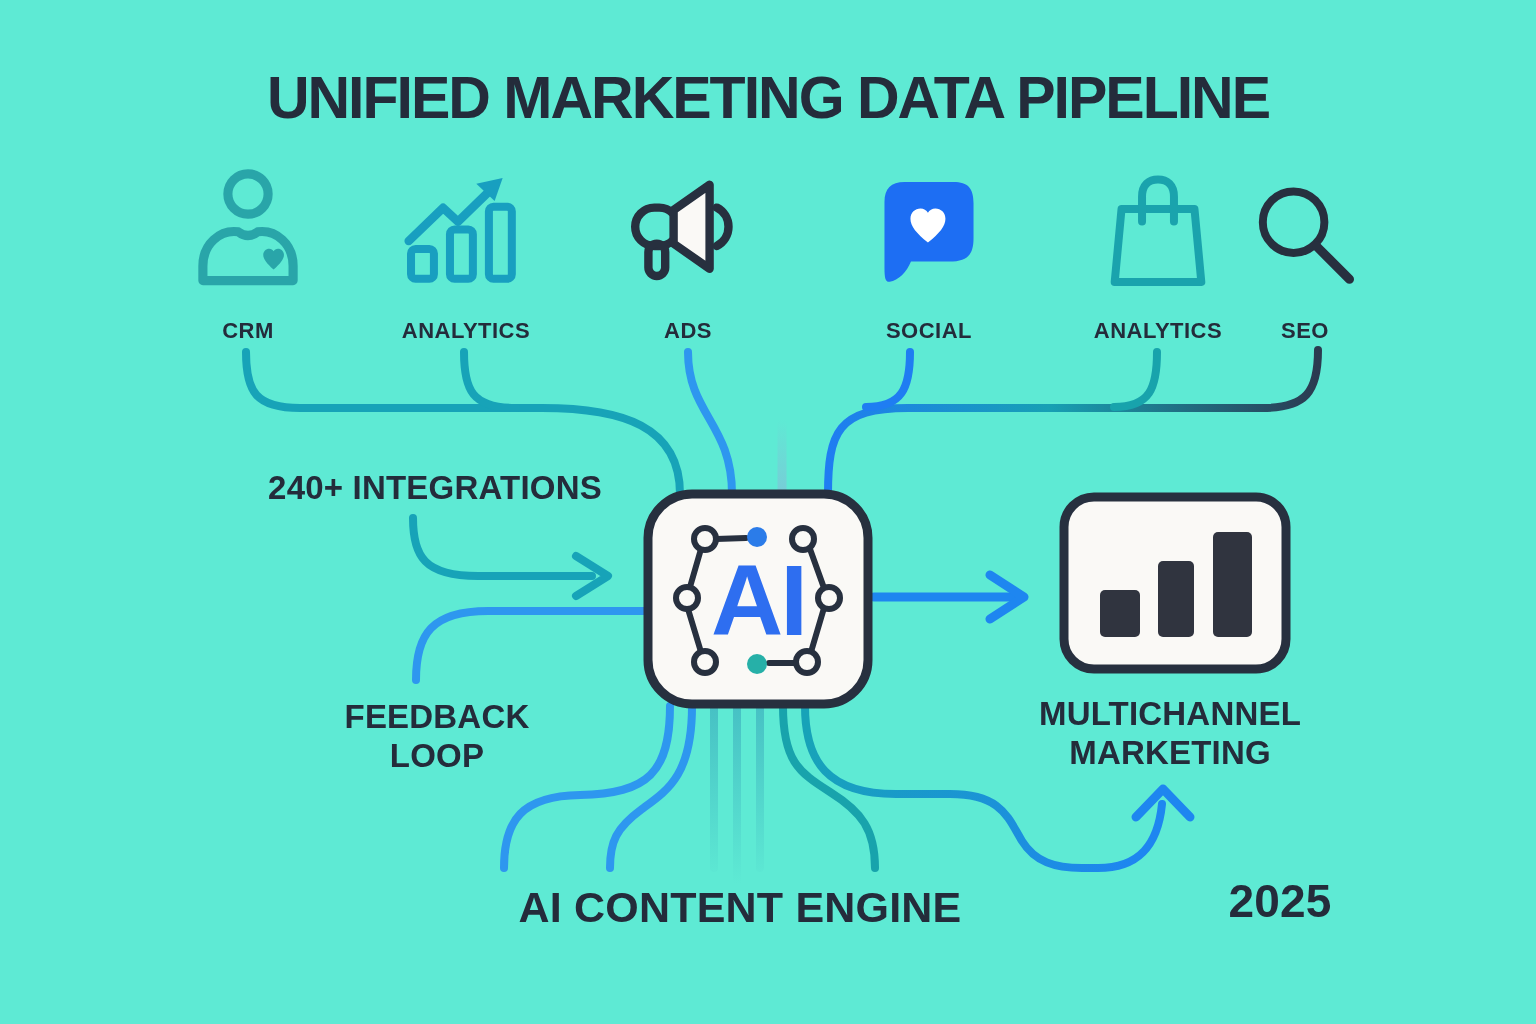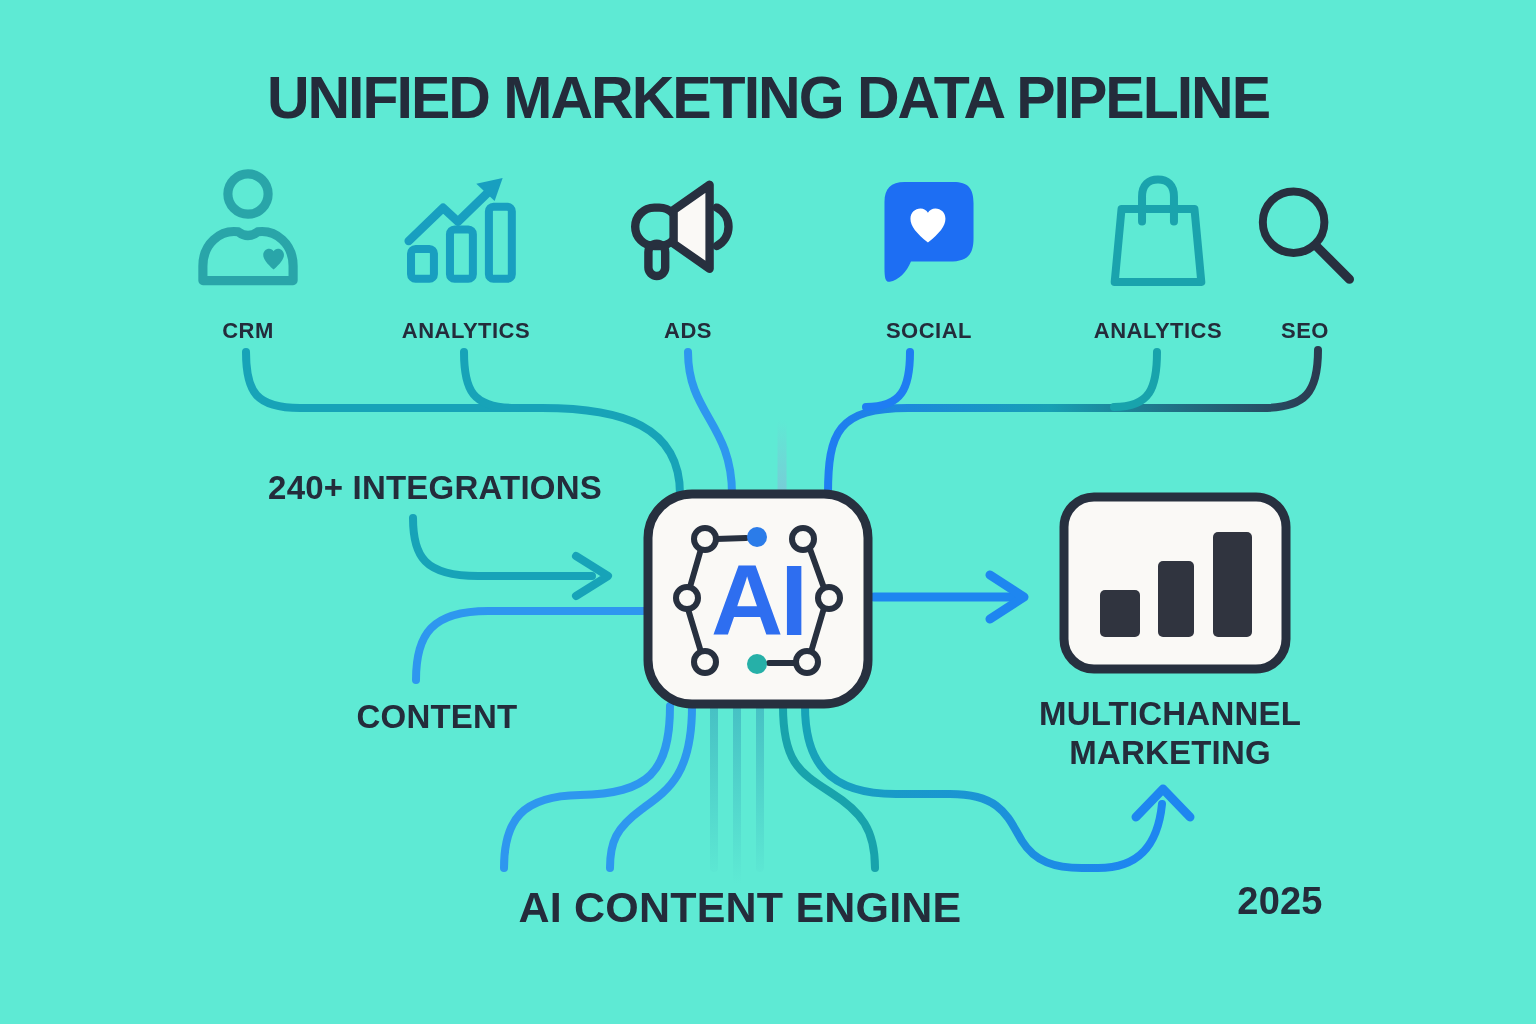--- a/index.html
+++ b/index.html
@@ -18,21 +18,21 @@
     position:absolute;bottom:0;left:0;width:100%;text-align:center;
     font-size:22px;font-weight:800;letter-spacing:.5px;color:#242c3b;margin-top:8px;
   }
   .source{position:absolute;top:158px;height:186px;width:240px;}
   .source .icon{position:absolute;bottom:50px;left:50%;transform:translateX(-50%);}
   .note{
     position:absolute;text-align:center;font-weight:800;color:#242c3b;
     font-size:33px;line-height:39px;letter-spacing:.2px;
   }
   .engine-label{font-size:43px;line-height:46px;}
-  .year-label{font-size:38px;}
+  .year-label{font-size:46px;}
   .ai-label{
     left:688px;top:552px;width:140px;text-align:center;
     font-size:100px;line-height:96px;font-weight:700;letter-spacing:-3px;color:#2e6ef0;
   }
   svg{display:block;}
   .wires{position:absolute;left:0;top:0;}
 </style>
 </head>
 <body>
 
@@ -189,21 +189,22 @@
       <rect x="1158" y="561" width="36" height="76" rx="5" fill="#30343f"></rect>
       <rect x="1213" y="532" width="39" height="105" rx="5" fill="#30343f"></rect>
     </g>
   </svg>
 
   <div class="abs ai-label">AI</div>
 
   <div class="note" style="left:235px;top:468px;width:400px;">240+ INTEGRATIONS</div>
 
   <div class="note" style="left:287px;top:697px;width:300px;">
-    <div>CONTENT</div>
+    <div>FEEDBACK</div>
+    <div>LOOP</div>
   </div>
 
   <div class="note" style="left:1020px;top:694px;width:300px;">
     <div>MULTICHANNEL</div>
     <div>MARKETING</div>
   </div>
 
   <div class="note engine-label" style="left:440px;top:884px;width:600px;">AI CONTENT ENGINE</div>
 
   <div class="note year-label" style="left:1180px;top:882px;width:200px;">2025</div>

